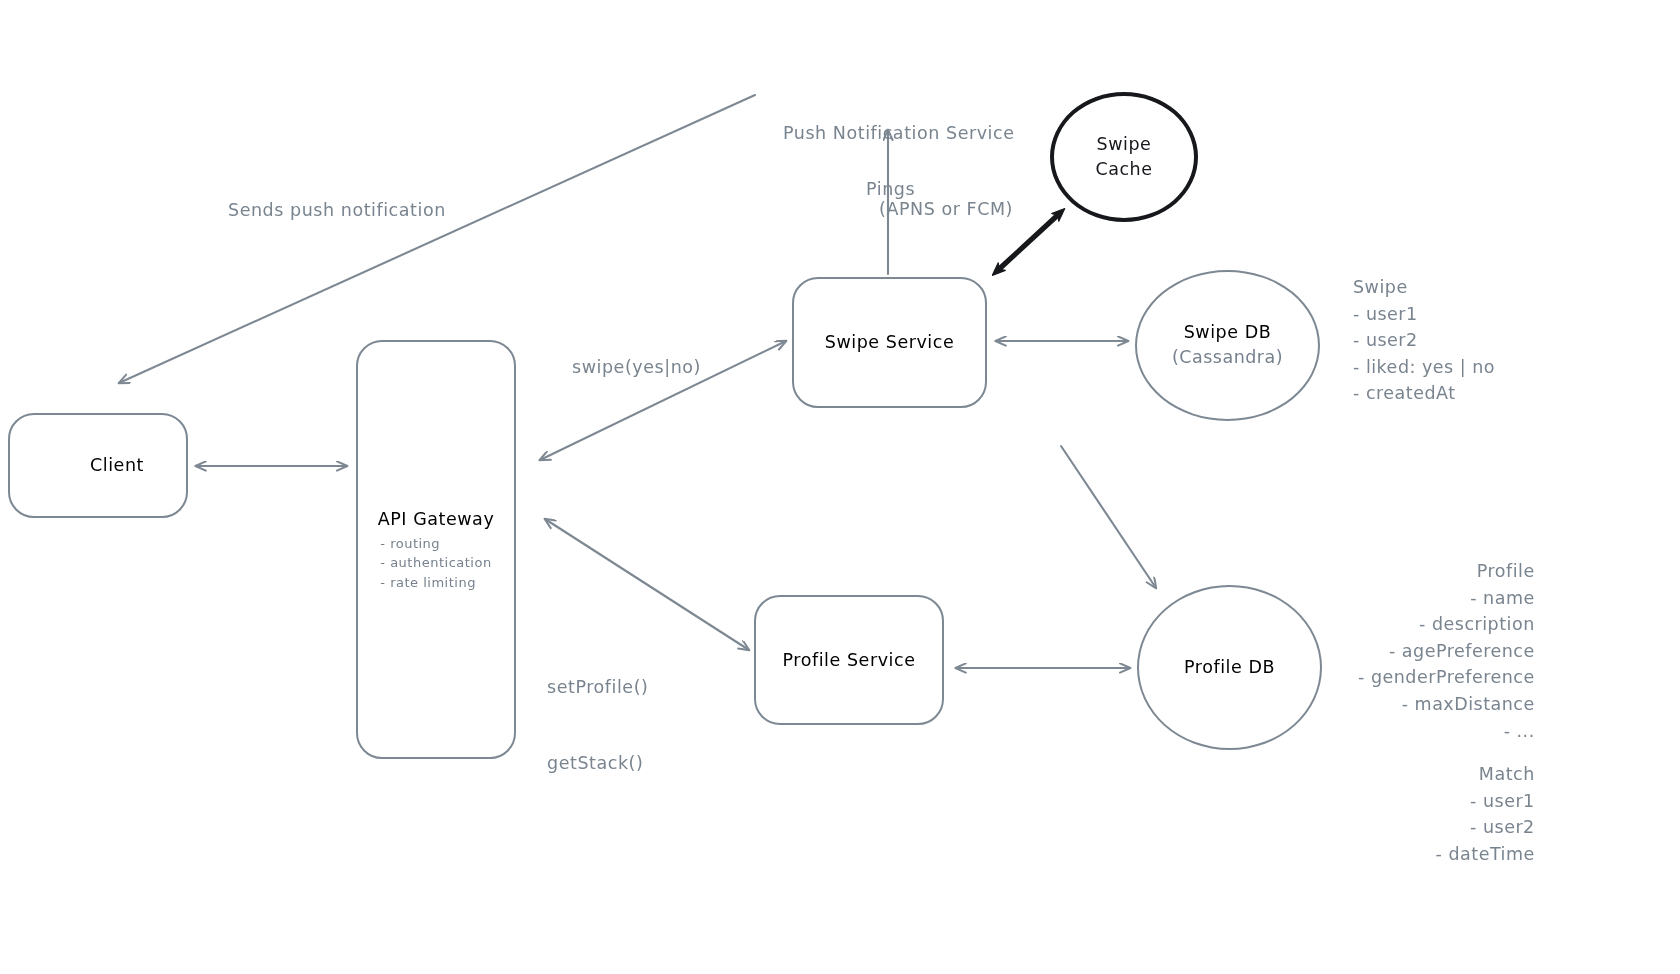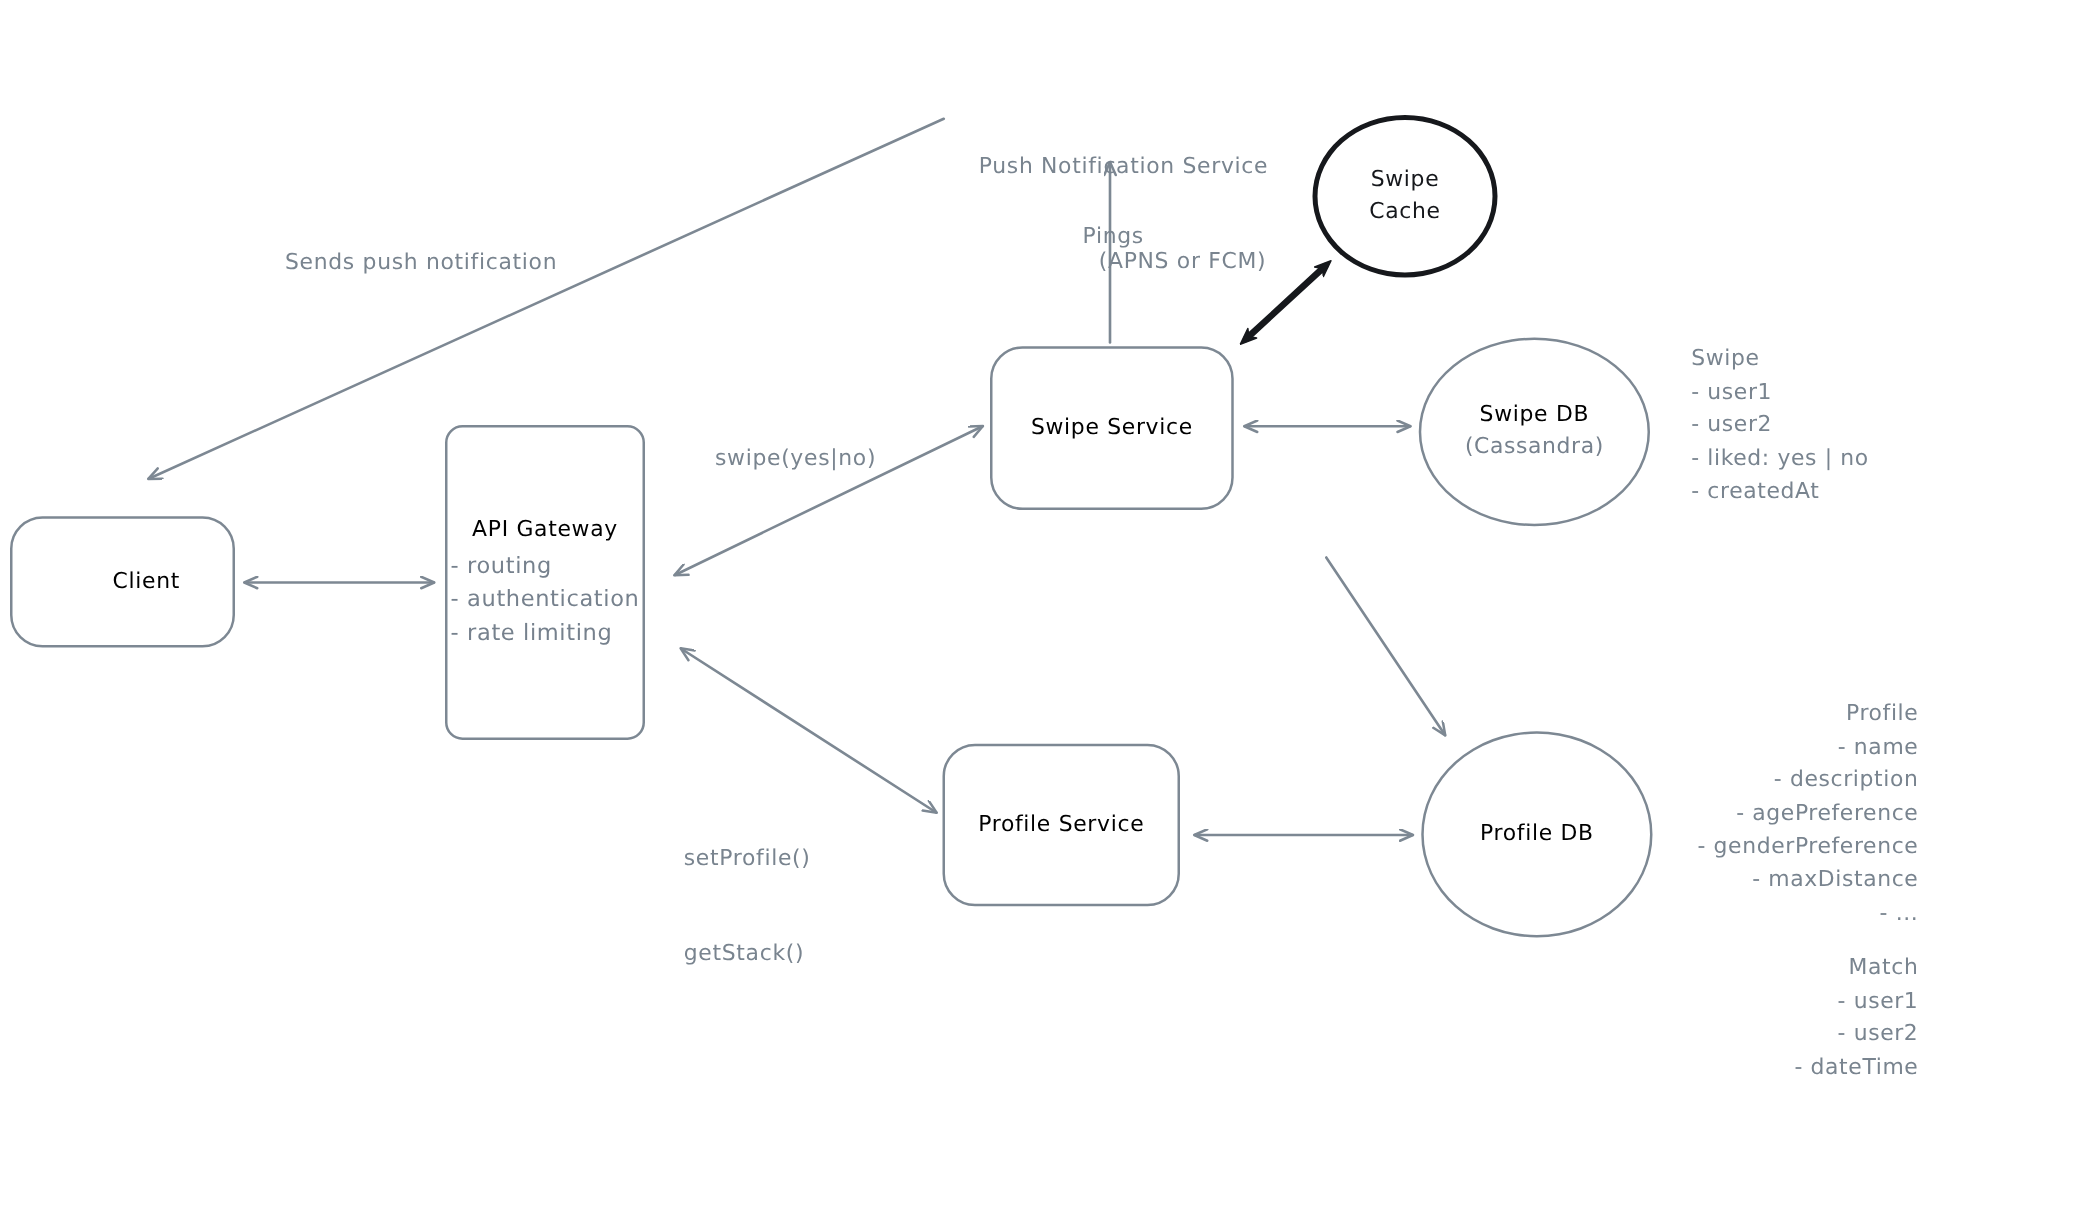--- a/index.html
+++ b/index.html
@@ -63,21 +63,21 @@
   .node-sub {
     color: #76818d;
     font-size: 17.5px;
     line-height: 1.45;
     letter-spacing: 0.5px;
     white-space: pre;
     text-align: left;
   }
   .node-bullets {
     color: #76818d;
-    font-size: 18px;
+    font-size: 13px;
     line-height: 1.5;
     letter-spacing: 0.5px;
     text-align: left;
     margin-top: 2px;
   }
   .free-label {
     position: absolute;
     color: #79848f;
     font-size: 17.5px;
     line-height: 1.45;
@@ -159,21 +159,21 @@
 
     <g>
       <path d="M956,668 L1130,668" fill="none" stroke="#7d8893" stroke-width="2.1" stroke-linecap="round" marker-end="url(#ah-gray)" marker-start="url(#ah-gray-start)"></path>
     </g>
   </svg>
 
   <div class="node node-box" style="left:8px; top:413px; width:180px; height:105px;padding-left:38px;">
     <div class="node-title">Client</div>
   </div>
 
-  <div class="node node-box" style="left:356px; top:340px; width:160px; height:252px; border-radius:14px;">
+  <div class="node node-box" style="left:356px; top:340px; width:160px; height:419px; border-radius:26px;">
     <div class="node-title">API Gateway</div>
     <div class="node-bullets">
       <div class="schema-item">- routing</div>
       <div class="schema-item">- authentication</div>
       <div class="schema-item">- rate limiting</div>
     </div>
   </div>
 
   <div class="node node-box" style="left:792px; top:277px; width:195px; height:131px;">
     <div class="node-title">Swipe Service</div>

